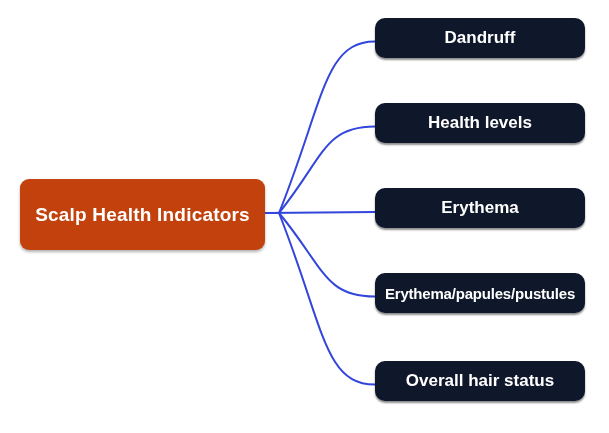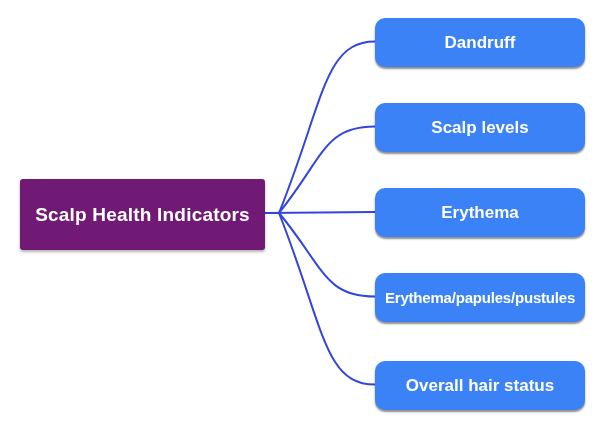--- a/index.html
+++ b/index.html
@@ -39,31 +39,31 @@
     font-weight: bold;
     white-space: nowrap;
     overflow: hidden;
     cursor: default;
   }
   .root-node {
     left: 20px;
     top: 179px;
     width: 245px;
     height: 71px;
-    background: #701a75;
-    border-radius: 3px;
+    background: #c2410c;
+    border-radius: 9px;
     font-size: 19px;
     letter-spacing: 0.2px;
     box-shadow: 0 2px 3px rgba(0,0,0,0.30);
   }
   .branch-node {
     left: 375px;
     width: 210px;
-    height: 49px;
-    background: #3b82f6;
+    height: 40px;
+    background: #0f172a;
     border-radius: 10px;
     font-size: 17px;
     box-shadow: 0 2px 2px rgba(0,0,0,0.45);
   }
   .branch-1 { top: 18px;  }
   .branch-2 { top: 103px; }
   .branch-3 { top: 188px; }
   .branch-4 { top: 273px; font-size: 15px; letter-spacing: -0.2px; }
   .branch-5 { top: 361px; }
 </style>
@@ -82,21 +82,21 @@
 
   <div class="node root-node">
     <span>Scalp Health Indicators</span>
   </div>
 
   <div class="node branch-node branch-1">
     <span>Dandruff</span>
   </div>
 
   <div class="node branch-node branch-2">
-    <span>Scalp levels</span>
+    <span>Health levels</span>
   </div>
 
   <div class="node branch-node branch-3">
     <span>Erythema</span>
   </div>
 
   <div class="node branch-node branch-5">
     <span>Overall hair status</span>
   </div>
 

